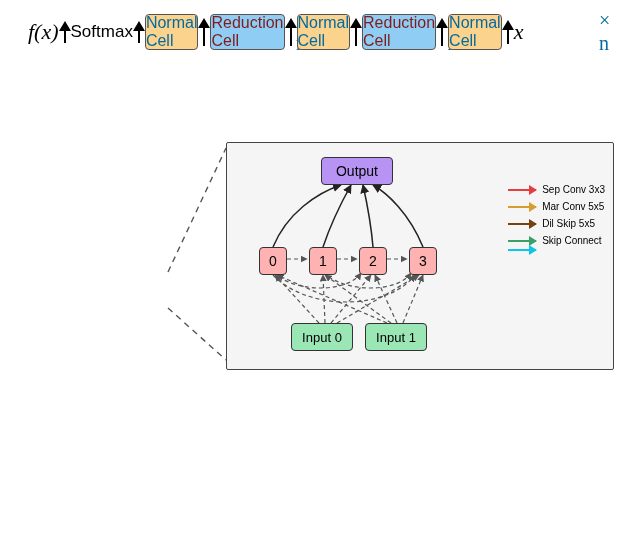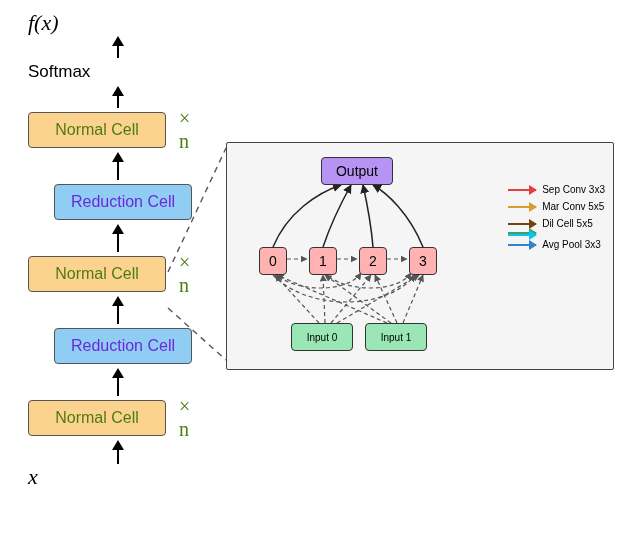--- a/index.html
+++ b/index.html
@@ -11,21 +11,21 @@
     width: 628px;
     height: 542px;
     position: relative;
   }
   .stack {
     position: absolute;
     left: 28px;
     top: 10px;
     width: 180px;
     display: flex;
-    flex-direction: column;
+    align-items: center;
   }
   .mathlabel {
     font-family: "Times New Roman", serif;
     font-style: italic;
     font-size: 22px;
     margin: 0;
   }
   .arrow-up {
     display: flex;
     flex-direction: column;
@@ -51,22 +51,22 @@
     border: 1.5px solid #555;
     border-radius: 4px;
     display: flex;
     align-items: center;
     justify-content: center;
     font-size: 16px;
     font-weight: 500;
     margin: 4px 0;
     position: relative;
   }
-  .normal { background: #fbd38d; color: #4d7c0f; }
-  .reduction { background: #90cdf4; color: #6d28d9; margin-left: 26px; }
+  .normal { background: #fbd38d; color: #0369a1; }
+  .reduction { background: #90cdf4; color: #7f1d1d; }
   .times-n {
     position: absolute;
     left: 150px;
     font-family: "Times New Roman", serif;
     font-size: 20px;
   }
   .zoom-panel {
     position: absolute;
     left: 226px;
     top: 142px;
@@ -87,21 +87,21 @@
     border: 1.5px solid #333;
     border-radius: 4px;
     display: flex;
     align-items: center;
     justify-content: center;
     font-size: 14px;
     font-weight: 500;
   }
   .node.output { background: #b794f4; width: 72px; height: 28px; }
   .node.hidden { background: #feb2b2; width: 28px; height: 28px; }
-  .node.input  { background: #9ae6b4; width: 62px; height: 28px; font-size: 10px; }
+  .node.input  { background: #9ae6b4; width: 62px; height: 28px; font-size: 13px; }
   .legend {
     position: absolute;
     right: 8px;
     top: 38px;
     font-size: 10px;
     line-height: 1.7;
   }
   .legend-row {
     display: flex;
     align-items: center;
@@ -259,26 +259,23 @@
     <div class="legend-row">
       <span class="legend-arrow" style="color:#e53e3e"></span>
       <span>Sep Conv 3x3</span>
     </div>
     <div class="legend-row">
       <span class="legend-arrow" style="color:#d69e2e"></span>
       <span>Mar Conv 5x5</span>
     </div>
     <div class="legend-row">
       <span class="legend-arrow" style="color:#744210"></span>
-      <span>Dil Cell 5x5</span>
+      <span>Dil Skip 5x5</span>
     </div>
     <div class="legend-row">
       <span class="legend-arrow" style="color:#38a169"></span>
+      <span>Skip Connect</span>
     </div>
     <div class="legend-row">
       <span class="legend-arrow" style="color:#0bc5ea"></span>
     </div>
-    <div class="legend-row">
-      <span class="legend-arrow" style="color:#3182ce"></span>
-      <span>Avg Pool 3x3</span>
-    </div>
   </div>
 </div>
 
 </body></html>

